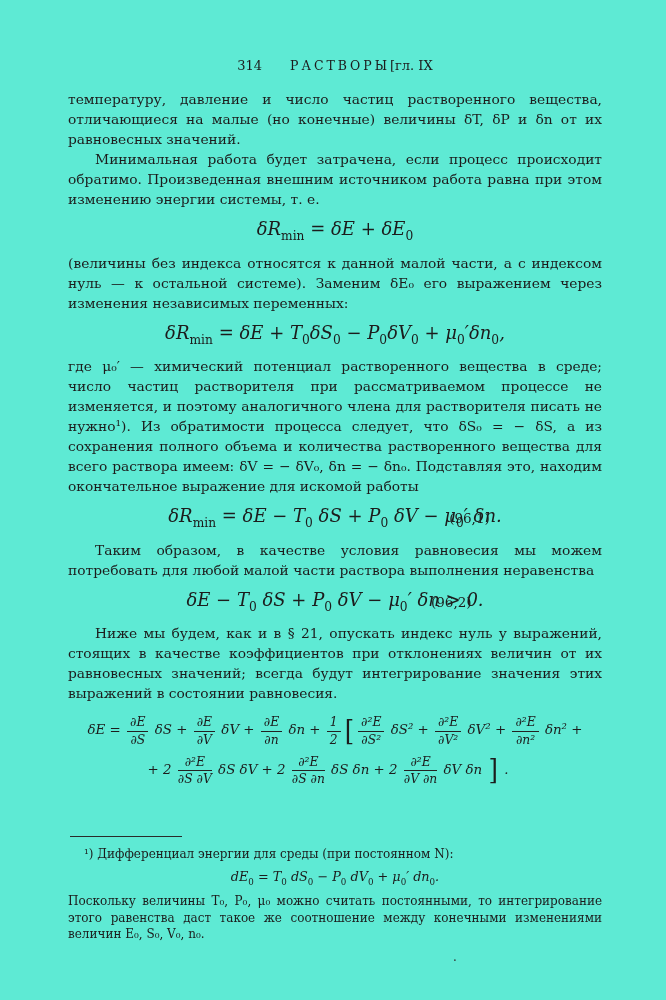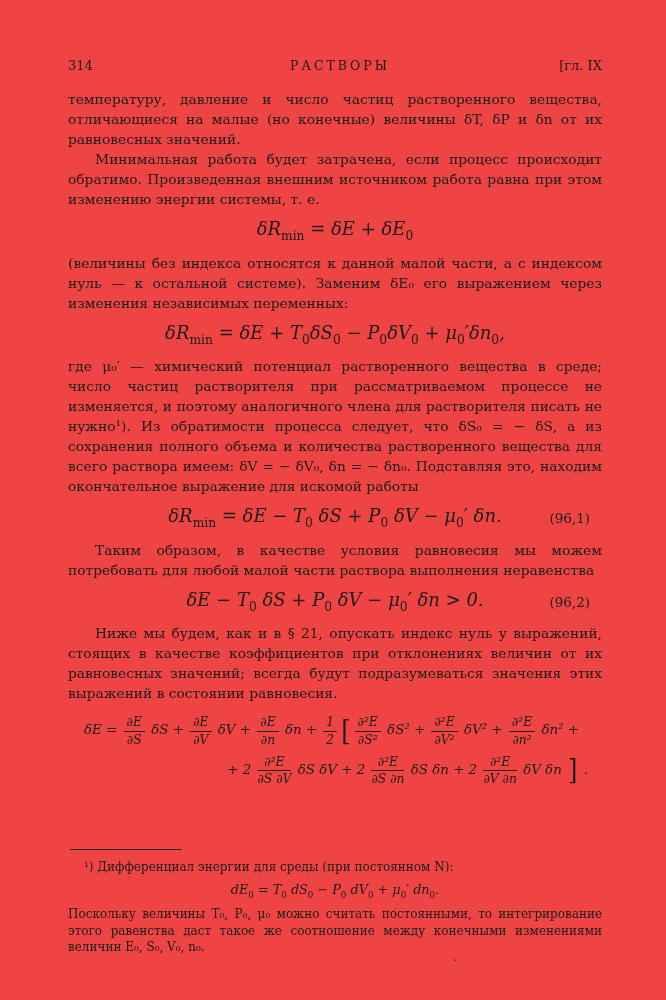--- a/index.html
+++ b/index.html
@@ -1,26 +1,27 @@
 <!DOCTYPE html>
 <html><head>
 <meta charset="utf-8">
 <style>
   html,body { margin:0; padding:0; background:#e9e7e2; }
   .page {
     position:relative;
     width:666px; height:1000px;
     margin:0 auto;
-    background:#ef4444;
+    background:#5eead4;
     color:#1c1c1c;
     font-family:"DejaVu Serif","Liberation Serif",serif;
     box-sizing:border-box;
     padding:58px 64px 0 68px;
     display:flex; flex-direction:column;
     overflow:hidden;
+    align-items:center;
   }
   .header {
     display:flex; justify-content:space-between; align-items:baseline;
     font-size:13px; margin-bottom:16px;
   }
   .runhead { letter-spacing:3px; font-size:12.5px;margin-left:28px; }
   .chap { font-size:13px; }
   .body-p {
     margin:0; font-size:13.8px; line-height:1.45;
     text-align:justify;
@@ -43,21 +44,21 @@
   }
   .frac .fnum { display:block; border-bottom:1px solid #222; padding:0 3px 1px; }
   .frac .fden { display:block; padding-top:1px; }
   .bigb {
     display:inline-block; font-style:normal; font-size:1.8em;
     vertical-align:middle; line-height:0; margin:0 2px;
     transform:scaleY(1.15);
   }
   .eq-long { font-size:13.4px; margin:12px 16px 4px; text-align:left; }
   .eq-long2 { font-size:13.4px; margin:4px 14px 10px 0; text-align:right; }
-  .footnote { margin-top:auto; padding-bottom:44px; }
+  .footnote { margin-top:auto; padding-bottom:57px; }
   .fnrule {
     width:112px; border-top:1px solid #2a2a2a; margin:10px 0 9px 2px;
   }
   .fn {
     margin:0; font-size:12px; line-height:1.38; text-align:justify;
   }
   .ind-s { text-indent:16px; }
   .fn-eq { font-size:12.8px; margin:6px 0 7px; }
   .bmark {
     position:absolute; left:68%; bottom:32px;
@@ -91,21 +92,21 @@
     <span class="eqnum">(96,1)</span>
   </div>
 
   <p class="body-p ind">Таким образом, в качестве условия равновесия мы можем потребовать для любой малой части раствора выполнения неравенства</p>
 
   <div class="eqwrap">
     <div class="eq"><span>δE − T</span><sub>0</sub><span> δS + P</span><sub>0</sub><span> δV − μ</span><sub>0</sub><span>′ δn &gt; 0.</span></div>
     <span class="eqnum">(96,2)</span>
   </div>
 
-  <p class="body-p ind">Ниже мы будем, как и в § 21, опускать индекс нуль у выражений, стоящих в качестве коэффициентов при отклонениях величин от их равновесных значений; всегда будут подразумеваться значения этих выражений в состоянии равновесия.</p>
+  <p class="body-p ind">Ниже мы будем, как и в § 21, опускать индекс нуль у выражений, стоящих в качестве коэффициентов при отклонениях величин от их равновесных значений; всегда будут интегрирование значения этих выражений в состоянии равновесия.</p>
 
   <div class="eq eq-long"><span>δE = </span><span class="frac"><span class="fnum">∂E</span><span class="fden">∂S</span></span><span> δS + </span><span class="frac"><span class="fnum">∂E</span><span class="fden">∂V</span></span><span> δV + </span><span class="frac"><span class="fnum">∂E</span><span class="fden">∂n</span></span><span> δn + </span><span class="frac"><span class="fnum">1</span><span class="fden">2</span></span><span class="bigb">[</span><span class="frac"><span class="fnum">∂²E</span><span class="fden">∂S²</span></span><span> δS² + </span><span class="frac"><span class="fnum">∂²E</span><span class="fden">∂V²</span></span><span> δV² + </span><span class="frac"><span class="fnum">∂²E</span><span class="fden">∂n²</span></span><span> δn² +</span></div>
   <div class="eq eq-long2"><span>+ 2 </span><span class="frac"><span class="fnum">∂²E</span><span class="fden">∂S ∂V</span></span><span> δS δV + 2 </span><span class="frac"><span class="fnum">∂²E</span><span class="fden">∂S ∂n</span></span><span> δS δn + 2 </span><span class="frac"><span class="fnum">∂²E</span><span class="fden">∂V ∂n</span></span><span> δV δn </span><span class="bigb">]</span><span> .</span></div>
 
   <div class="footnote">
     <div class="fnrule"></div>
     <p class="fn ind-s">¹) Дифференциал энергии для среды (при постоянном N):</p>
     <div class="eq fn-eq"><span>dE</span><sub>0</sub><span> = T</span><sub>0</sub><span> dS</span><sub>0</sub><span> − P</span><sub>0</sub><span> dV</span><sub>0</sub><span> + μ</span><sub>0</sub><span>′ dn</span><sub>0</sub><span>.</span></div>
     <p class="fn">Поскольку величины T₀, P₀, μ₀ можно считать постоянными, то интегрирование этого равенства даст такое же соотношение между конечными изменениями величин E₀, S₀, V₀, n₀.</p>
   </div>

